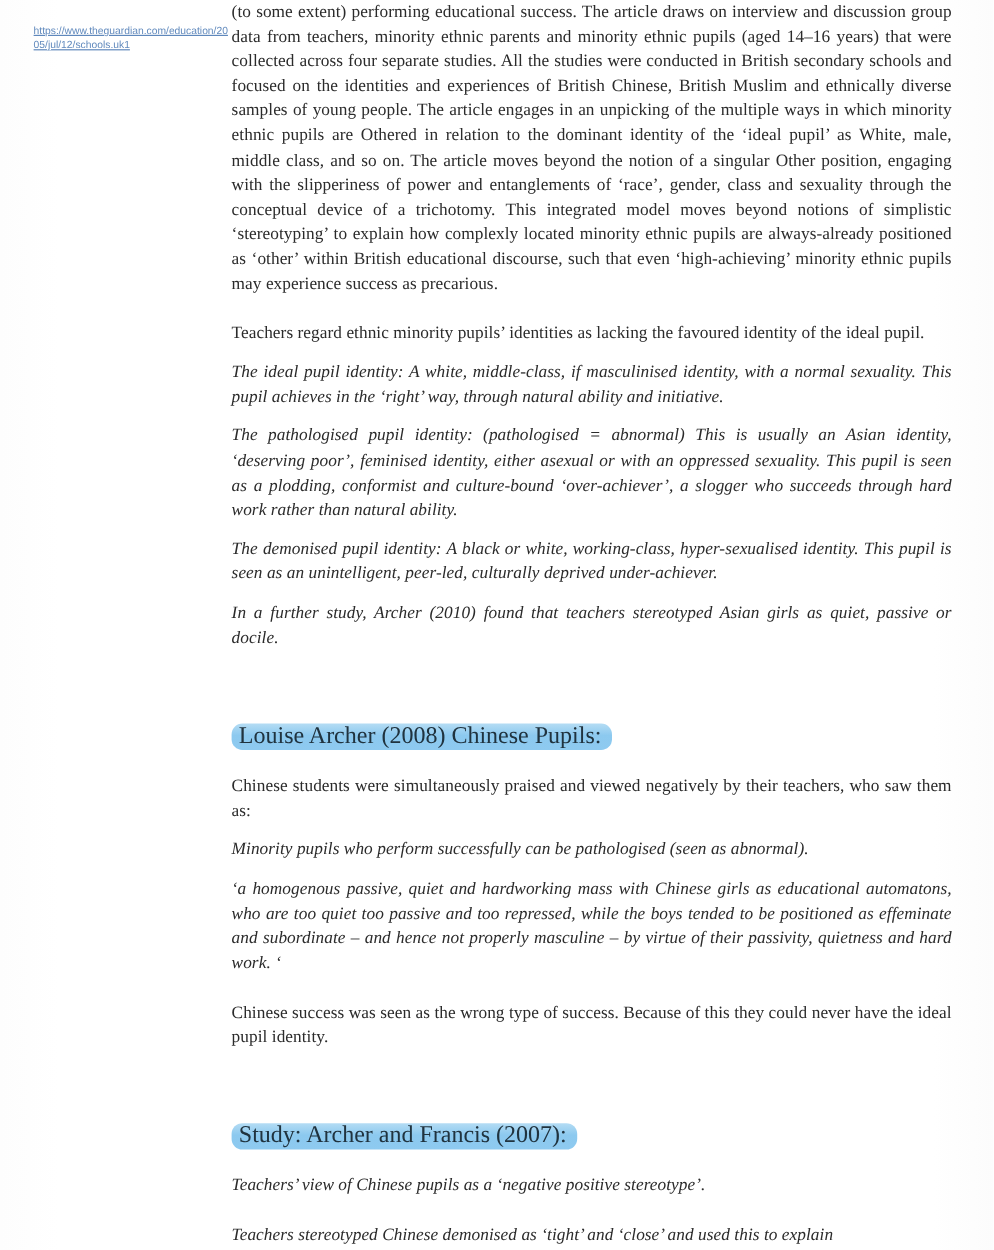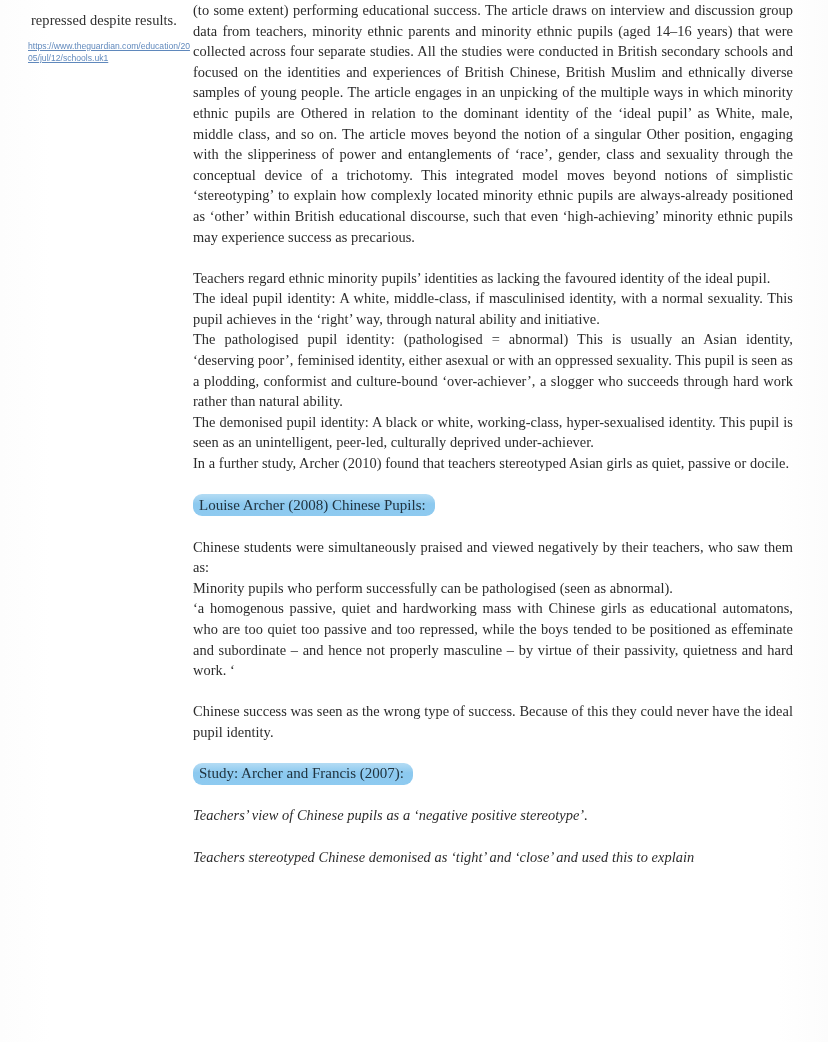--- a/index.html
+++ b/index.html
@@ -64,46 +64,46 @@
   }
   .para {
     text-align: justify;
     text-justify: inter-word;
     font-size: 14.4px;
     line-height: 20.6px;
     margin: 0;
     color: #2b2b2b;
     letter-spacing: 0.05px;
   }
-  .para + .para { margin-top: 0; }
+  .para + .para { margin-top: 12px; font-style: italic; }
   .gap { height: 20.5px; }
 
   .last-line-left { text-align: left; font-style: italic; }
 
   
   .hl-wrap { }
   .hl {
     display: inline-block;
     background: #93cdf0;
     background: linear-gradient(to bottom, #b4dcf4 0%, #8cc9ef 45%, #8ecaf0 100%);
     color: #20333f;
-    font-size: 15px;
+    font-size: 20px;
     line-height: 18px;
     padding: 1.5px 9px 2.5px 6px;
     border-radius: 9px;
     white-space: nowrap;
+    margin-top: 40px;
   }
 </style>
 </head>
 <body>
 
 <div class="page">
 
   <div class="gutter">
-    <div class="gutter-text">repressed despite results.</div>
     <span class="gutter-link">https://www.theguardian.com/education/2005/jul/12/schools.uk1</span>
   </div>
 
   <div class="body-col">
 
     <p class="para">(to some extent) performing educational success. The article draws on interview and discussion group data from teachers, minority ethnic parents and minority ethnic pupils (aged 14–16 years) that were collected across four separate studies. All the studies were conducted in British secondary schools and focused on the identities and experiences of British Chinese, British Muslim and ethnically diverse samples of young people. The article engages in an unpicking of the multiple ways in which minority ethnic pupils are Othered in relation to the dominant identity of the ‘ideal pupil’ as White, male, middle class, and so on. The article moves beyond the notion of a singular Other position, engaging with the slipperiness of power and entanglements of ‘race’, gender, class and sexuality through the conceptual device of a trichotomy. This integrated model moves beyond notions of simplistic ‘stereotyping’ to explain how complexly located minority ethnic pupils are always-already positioned as ‘other’ within British educational discourse, such that even ‘high-achieving’ minority ethnic pupils may experience success as precarious.</p>
 
     <div class="gap"></div>
 
     <p class="para">Teachers regard ethnic minority pupils’ identities as lacking the favoured identity of the ideal pupil.</p>

